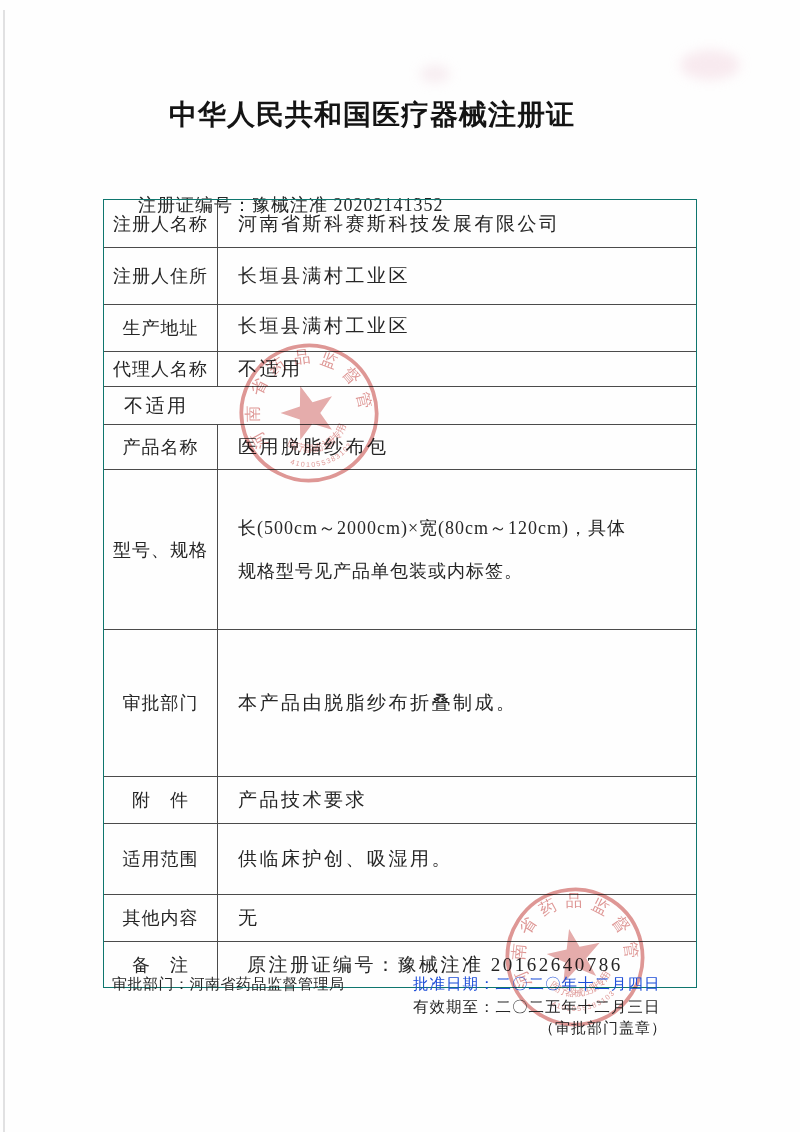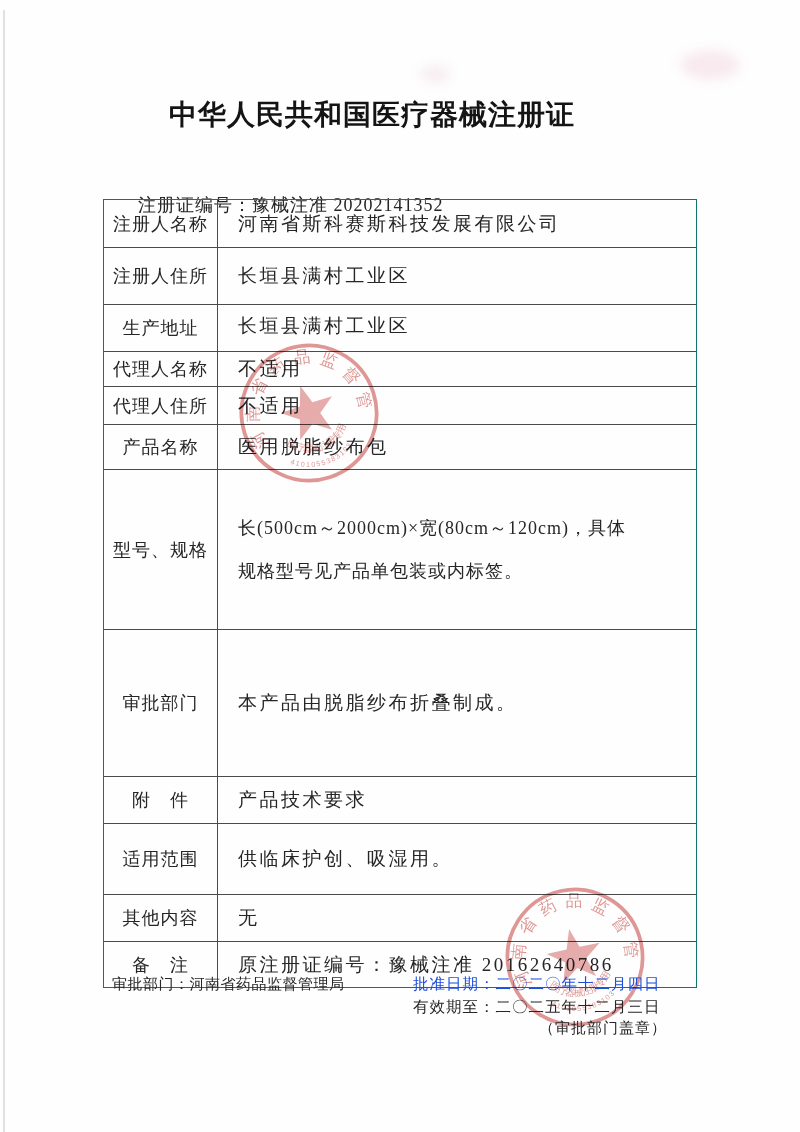--- a/index.html
+++ b/index.html
@@ -58,21 +58,21 @@
   .tvalue{
     flex:1;
     display:flex;align-items:center;
     padding-left:20px;padding-right:45px;
     font-size:19px;letter-spacing:2.5px;color:#262626;
     line-height:1.35;
   }
   .r1{height:48px;} .r2{height:57px;} .r3{height:47px;font-family:Liberation Mono, monospace;}
   .r4{height:35px;} .r5{height:38px;} .r6{height:45px;}
   .r7{height:160px;} .r8{height:147px;} .r9{height:71px;}
-  .r10{height:47px;} .r11{height:47px;} .r12{height:45px;}
+  .r10{height:47px;} .r11{height:47px;} .r12{height:45px;gap:9px;}
   .r7 .tvalue{font-size:18px;letter-spacing:1px;line-height:43px;padding-right:55px;}
 
   .footer-dept{
     position:absolute;left:112px;top:975px;
     font-size:15px;letter-spacing:0.5px;color:#262626;
   }
   .footer-date{
     position:absolute;left:413px;top:974px;
     font-size:15.5px;letter-spacing:1px;color:#1d4ed8;
   }
@@ -118,21 +118,20 @@
     </div>
     <div class="trow r3">
       <div class="tlabel">生产地址</div>
       <div class="tvalue">长垣县满村工业区</div>
     </div>
     <div class="trow r4">
       <div class="tlabel">代理人名称</div>
       <div class="tvalue">不适用</div>
     </div>
     <div class="trow r5">
-      <div class="tlabel">代理人住所</div>
       <div class="tvalue">不适用</div>
     </div>
     <div class="trow r6">
       <div class="tlabel">产品名称</div>
       <div class="tvalue">医用脱脂纱布包</div>
     </div>
     <div class="trow r7">
       <div class="tlabel">型号、规格</div>
       <div class="tvalue">长(500cm～2000cm)×宽(80cm～120cm)，具体规格型号见产品单包装或内标签。</div>
     </div>

